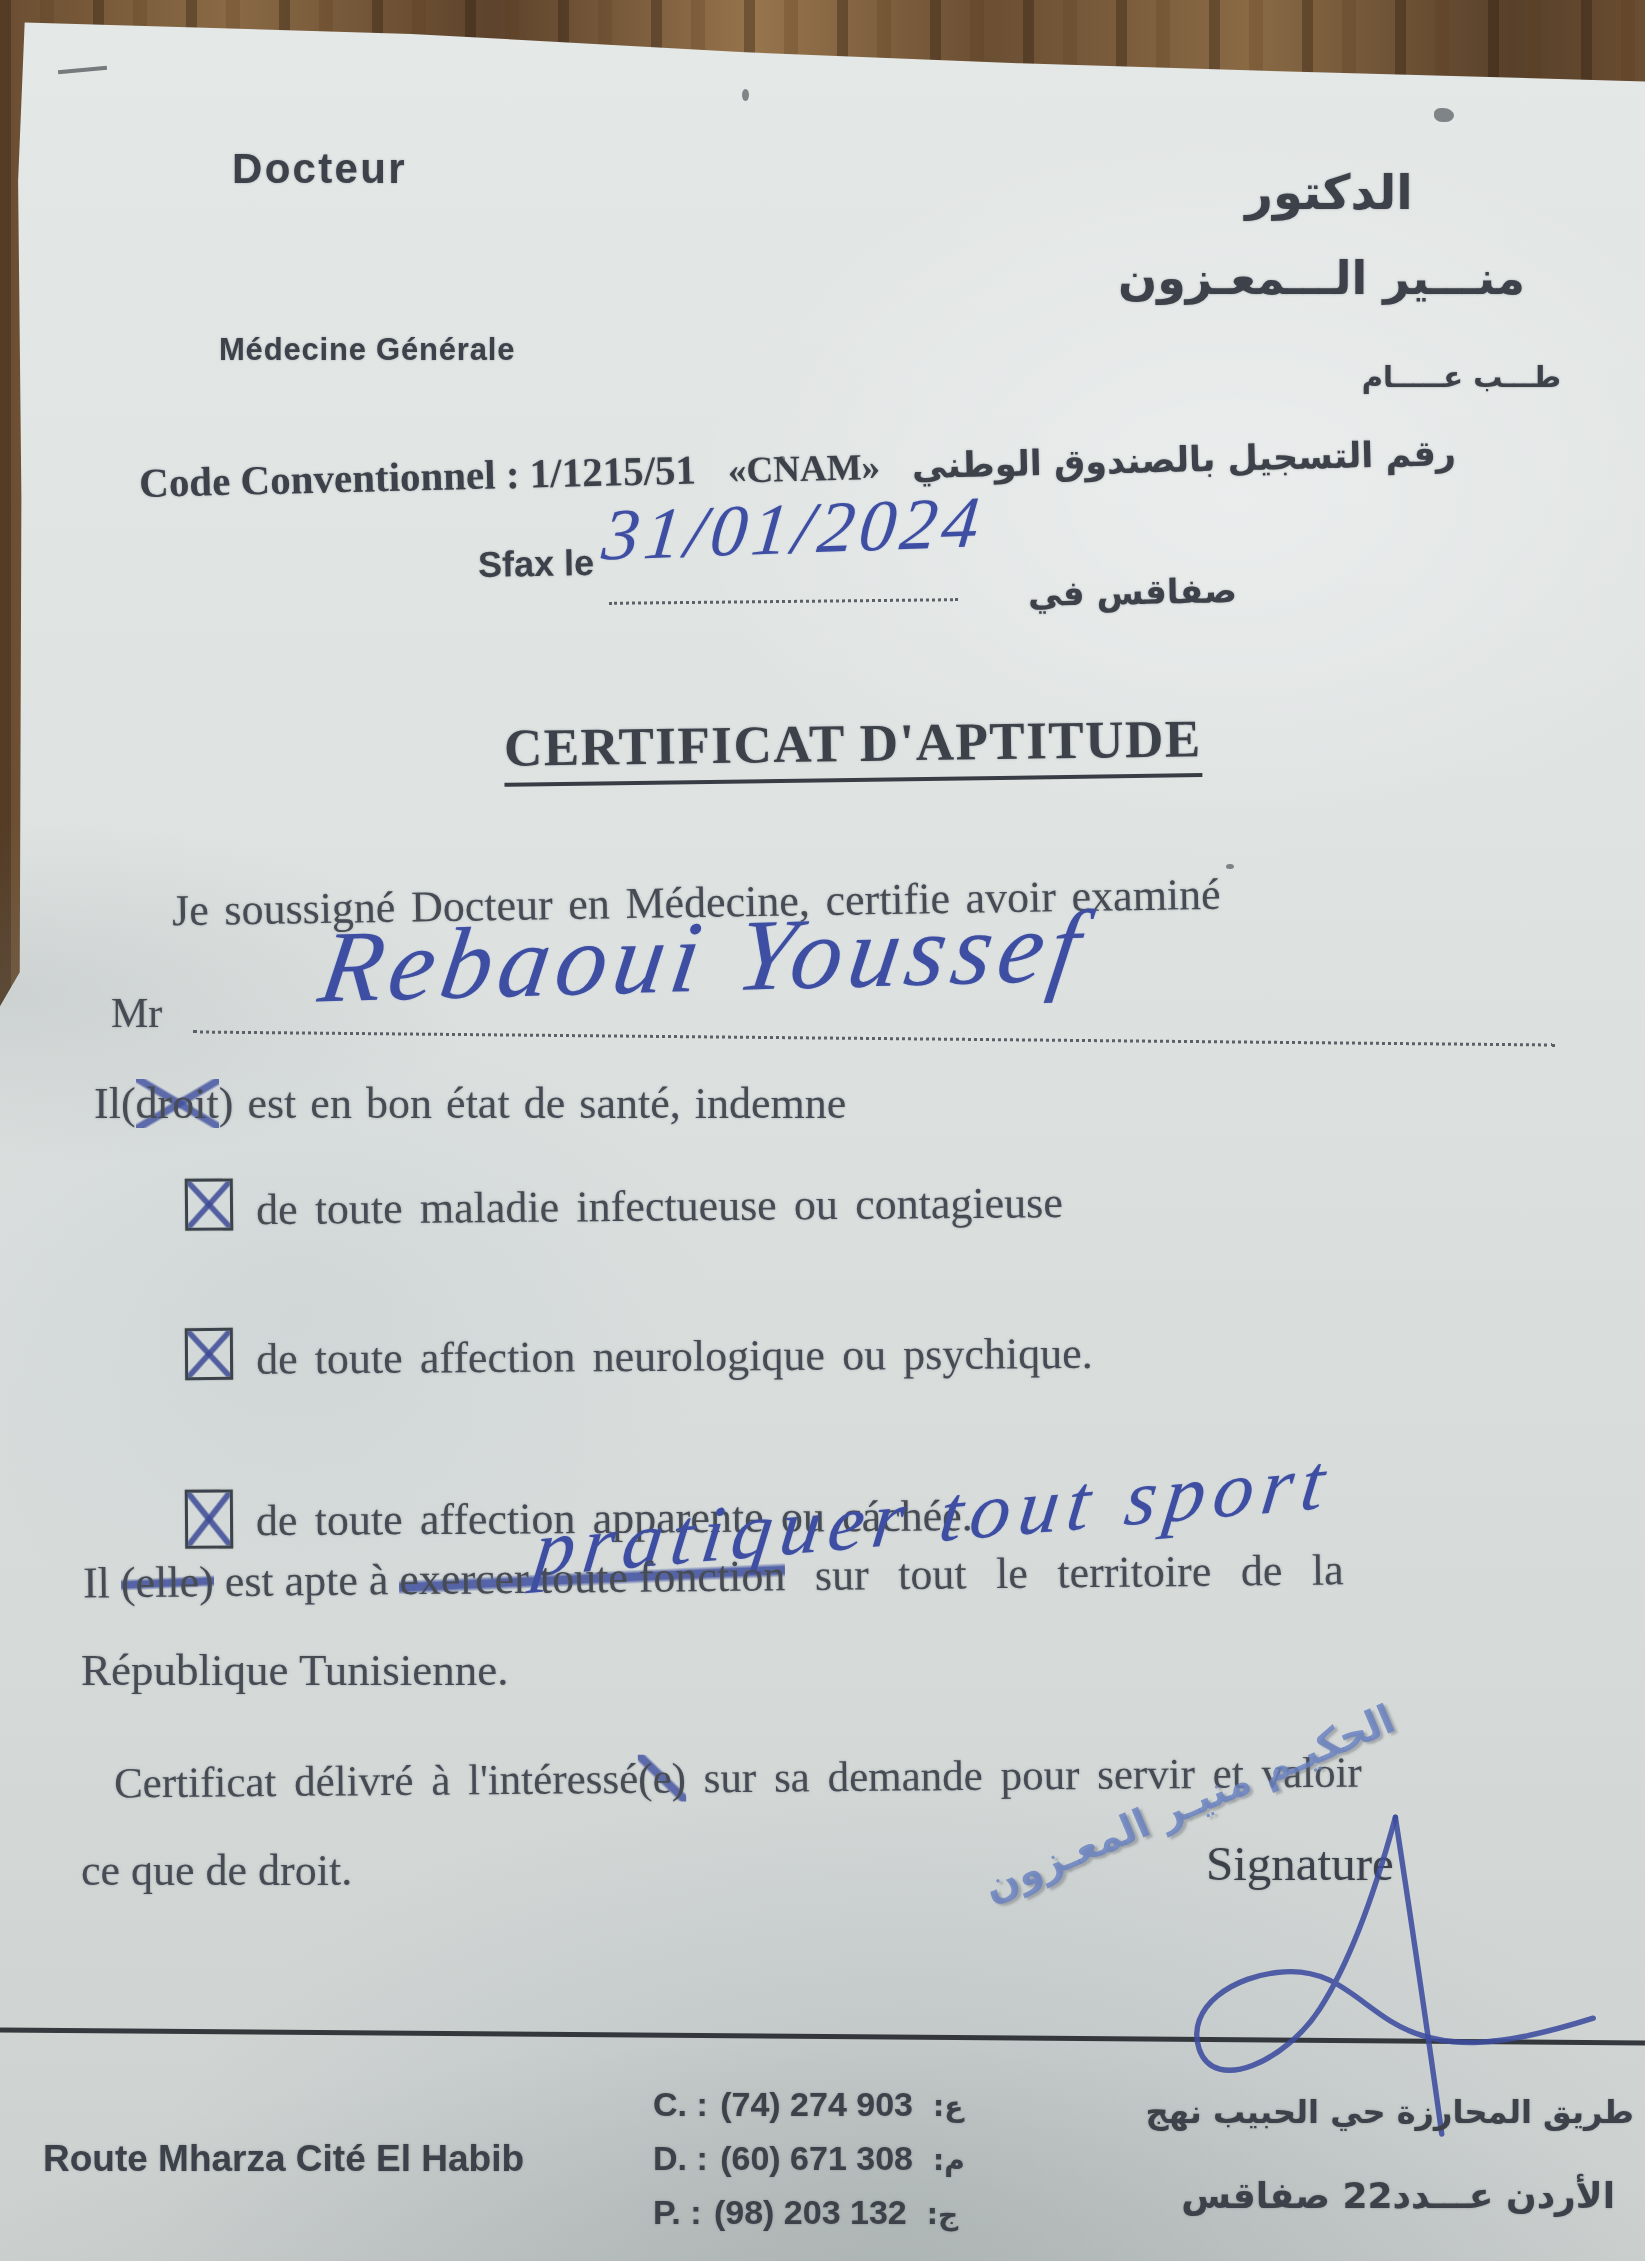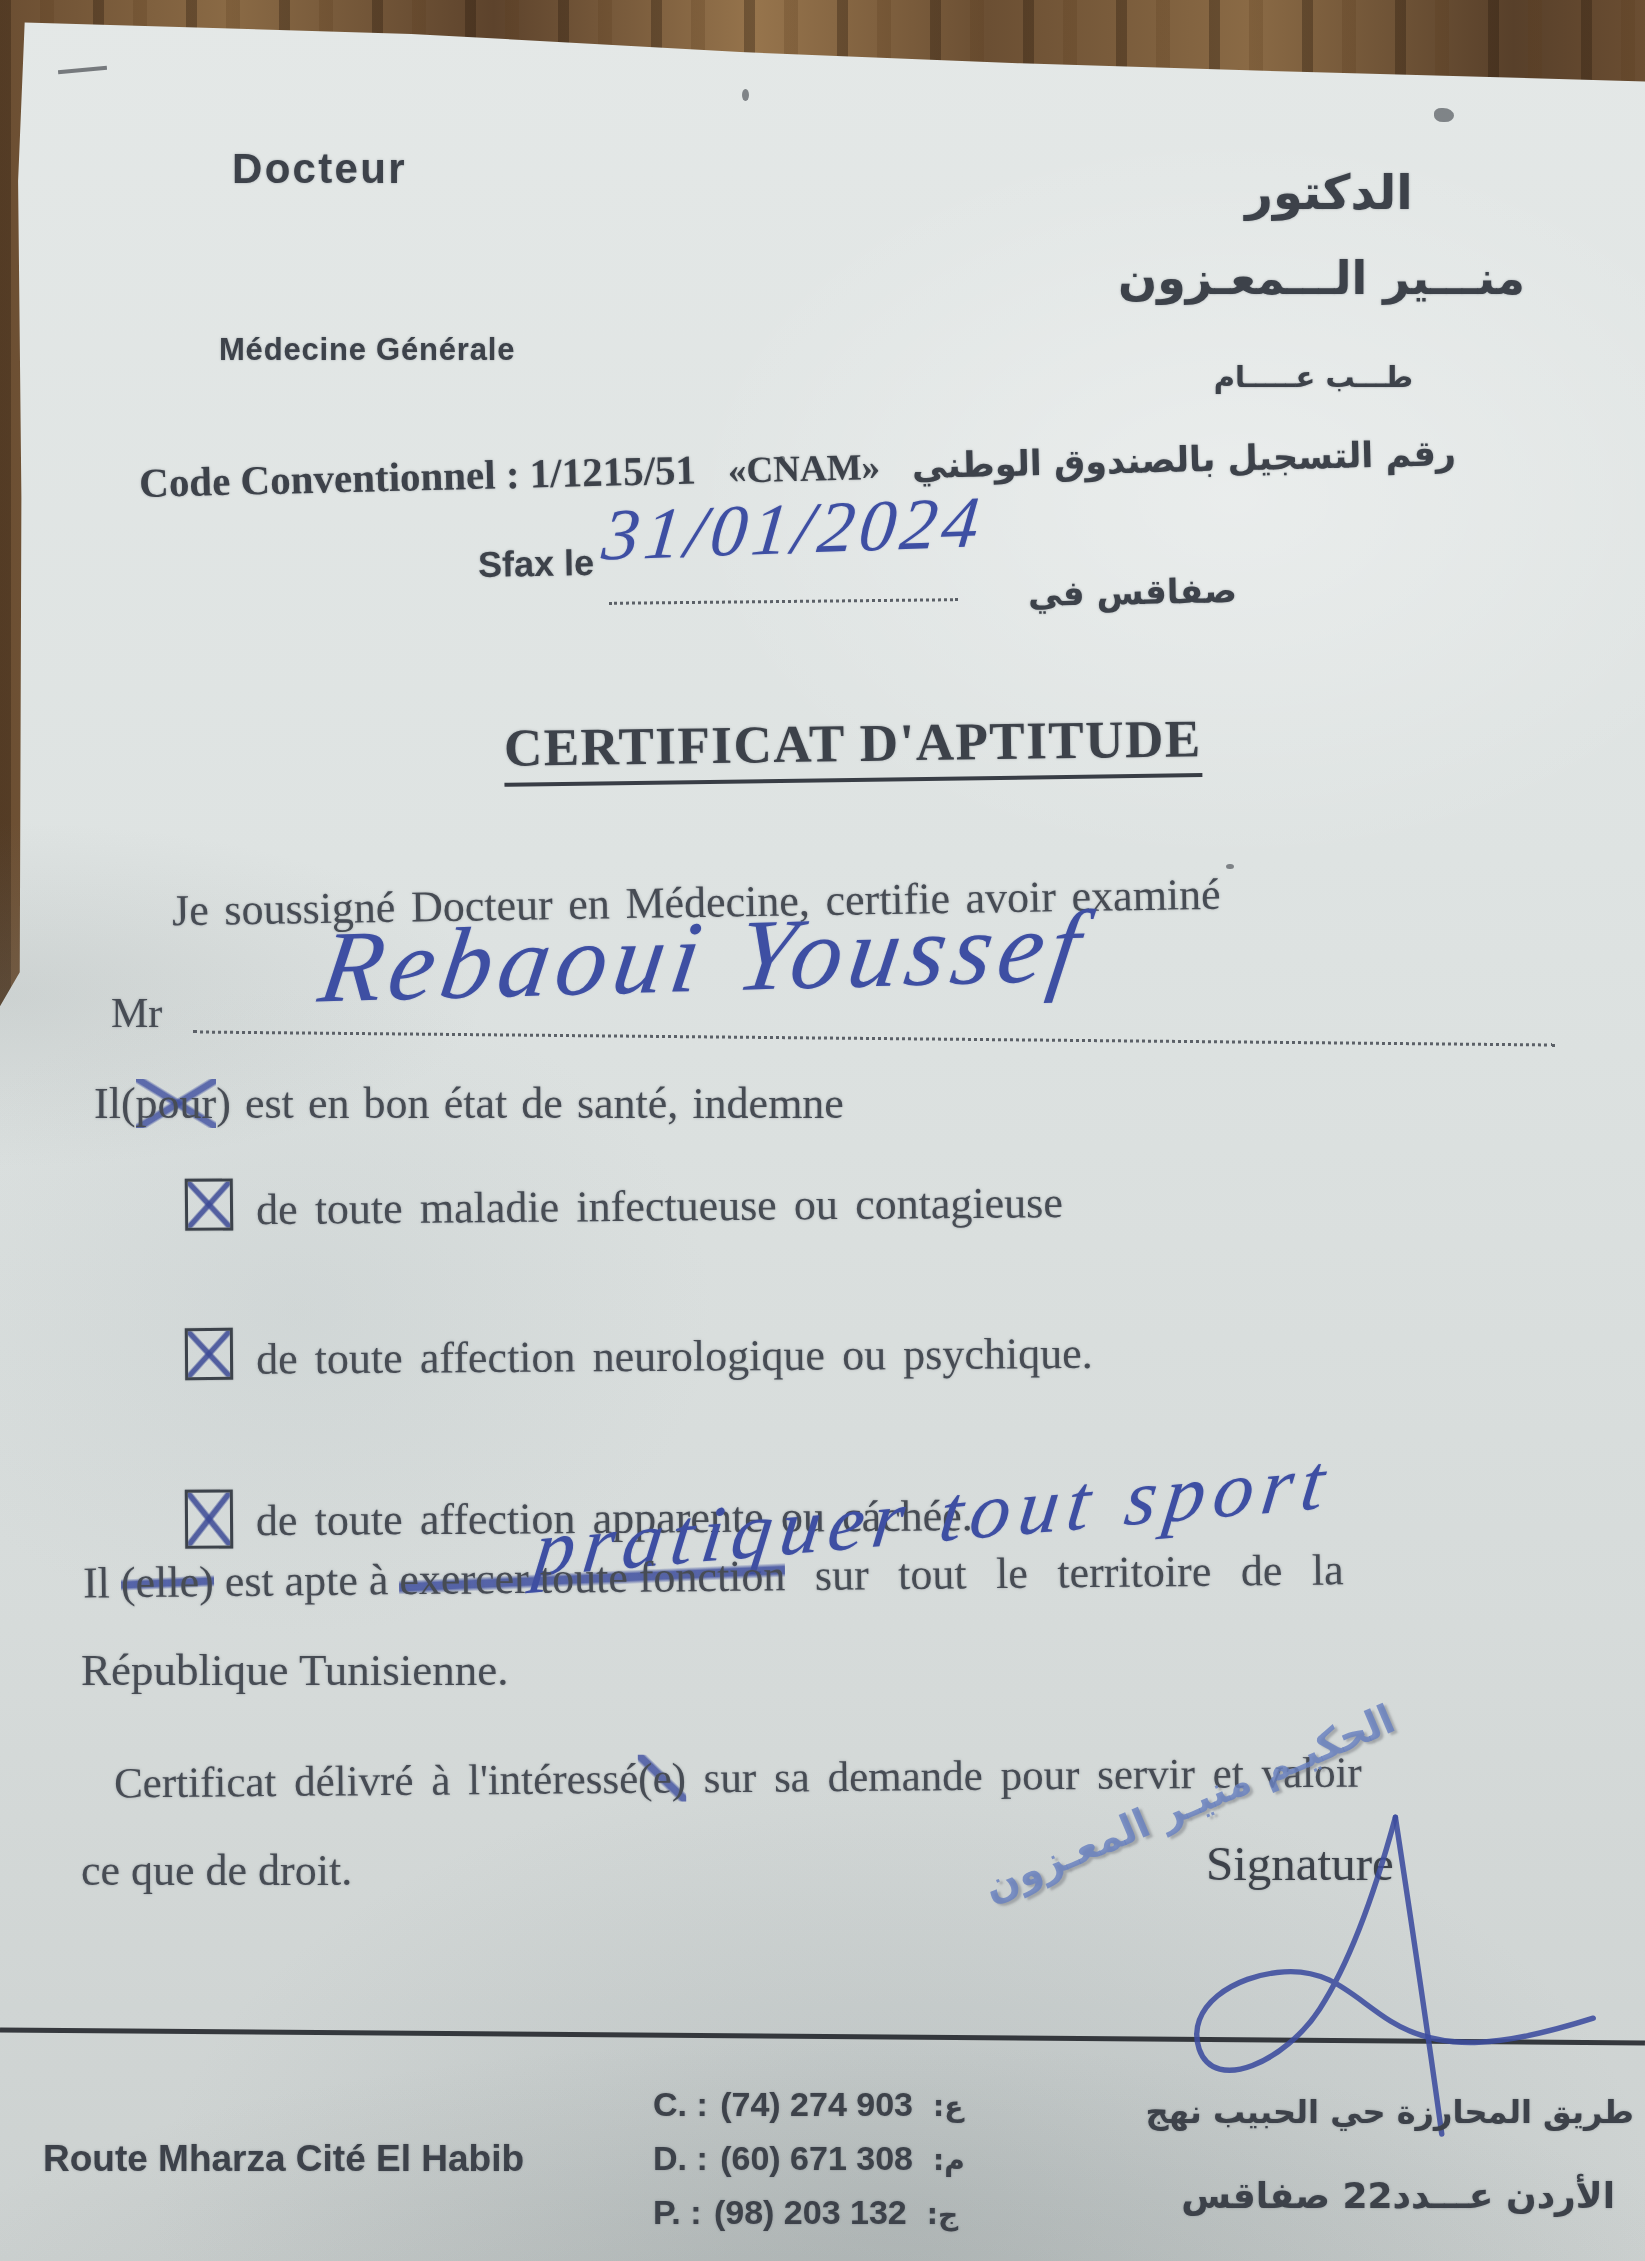--- a/index.html
+++ b/index.html
@@ -60,21 +60,21 @@
   <div class="speck" style="left:742px;top:89px;width:7px;height:12.4px;"></div>
   <div class="speck" style="left:1434px;top:108px;width:20px;height:14px;border-radius:40% 60% 50% 50%;"></div>
   <div class="speck" style="left:779px;top:456px;width:6.2px;height:6.2px;"></div>
   <div class="speck" style="left:1226px;top:864px;width:7.7px;height:5.4px;"></div>
 
   <div class="abs sans print" style="left:232px;top:148px;font-size:42px;font-weight:bold;letter-spacing:2.3px;">Docteur</div>
   <div class="abs sans print" style="left:219px;top:334px;font-size:31px;font-weight:bold;letter-spacing:0.8px;">Médecine Générale</div>
 
   <div class="abs ar print" style="left:1066px;top:168px;width:526px;text-align:center;font-size:48px;font-weight:bold;">الدكتور</div>
   <div class="abs ar print" style="left:1051px;top:255px;width:541px;text-align:center;font-size:46px;font-weight:bold;">منـــير الـــمعـزون</div>
-  <div class="abs ar print" style="left:1066px;top:363px;width:495px;text-align:center;font-size:29px;font-weight:bold;">طـــب عـــــام</div>
+  <div class="abs ar print" style="left:1066px;top:363px;width:495px;text-align:right;font-size:29px;font-weight:bold;">طـــب عـــــام</div>
 
   <div class="abs" style="left:139px;top:447px;transform:rotate(-1.4deg);display:flex;align-items:baseline;gap:32px;">
     <span class="serif print" style="font-size:41px;font-weight:bold;">Code Conventionnel : 1/1215/51</span>
     <span class="serif print" style="font-size:37px;font-weight:bold;">«CNAM»</span>
     <span class="ar print" style="font-size:35px;font-weight:bold;">رقم التسجيل بالصندوق الوطني</span>
   </div>
 
   <div class="abs sans print" style="left:478px;top:546px;font-size:36px;font-weight:bold;transform:rotate(-1deg);">Sfax le</div>
   <div class="abs dotted" style="left:609px;top:600px;width:349px;transform:rotate(-.6deg);"></div>
   <div class="abs hand" style="left:604px;top:492px;font-size:73px;letter-spacing:4.6px;transform:skewX(-8deg) rotate(-2deg);">31/01/2024</div>
@@ -82,21 +82,21 @@
 
   <div class="abs serif print" style="left:504px;top:717px;font-size:53px;font-weight:bold;letter-spacing:1.5px;border-bottom:4.6px solid #383d45;padding-bottom:7.7px;transform:rotate(-.8deg);">CERTIFICAT D'APTITUDE</div>
 
   <div class="abs serif soft" style="left:172px;top:881px;font-size:44px;word-spacing:4.6px;transform:rotate(-.9deg);">Je soussigné Docteur en Médecine, certifie avoir examiné</div>
 
   <div class="abs serif soft" style="left:111px;top:992px;font-size:42px;">Mr</div>
   <div class="abs dotted" style="left:193px;top:1037px;width:1362px;transform:rotate(.55deg);"></div>
   <div class="abs hand" style="left:323px;top:906px;font-size:102px;letter-spacing:6.2px;transform:skewX(-10deg) rotate(-1.6deg);">Rebaoui Youssef</div>
 
   <div class="abs serif soft" style="left:94px;top:1082px;font-size:44px;word-spacing:3.1px;">
-    <span>Il(</span><span class="ink-x">pour</span><span>) est en bon état de santé, indemne</span>
+    <span>Il(</span><span class="ink-x">droit</span><span>) est en bon état de santé, indemne</span>
   </div>
 
   <div class="cbrow" style="left:185px;top:1175px;transform:rotate(-.5deg);">
     <span class="cb"></span>
     <span class="cblabel serif soft">de toute maladie infectueuse ou contagieuse</span>
   </div>
   <div class="cbrow" style="left:185px;top:1325px;transform:rotate(-.4deg);">
     <span class="cb"></span>
     <span class="cblabel serif soft">de toute affection neurologique ou psychique.</span>
   </div>

